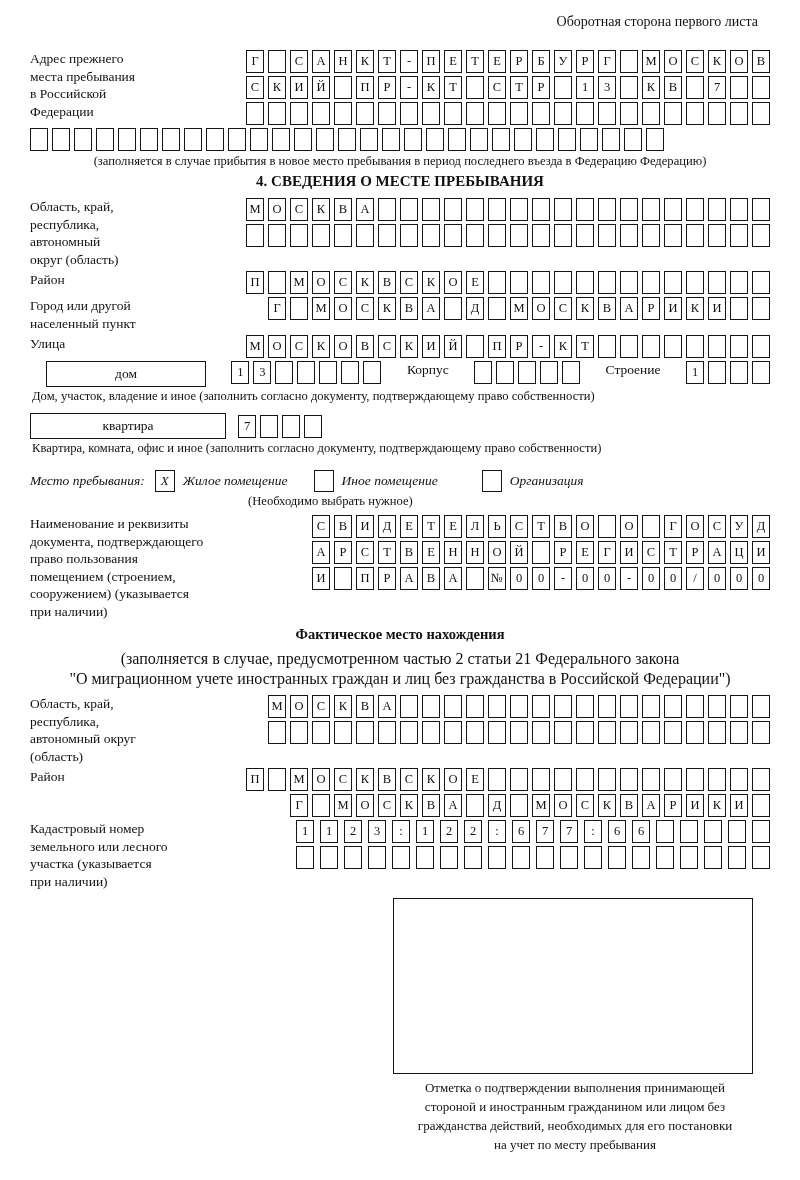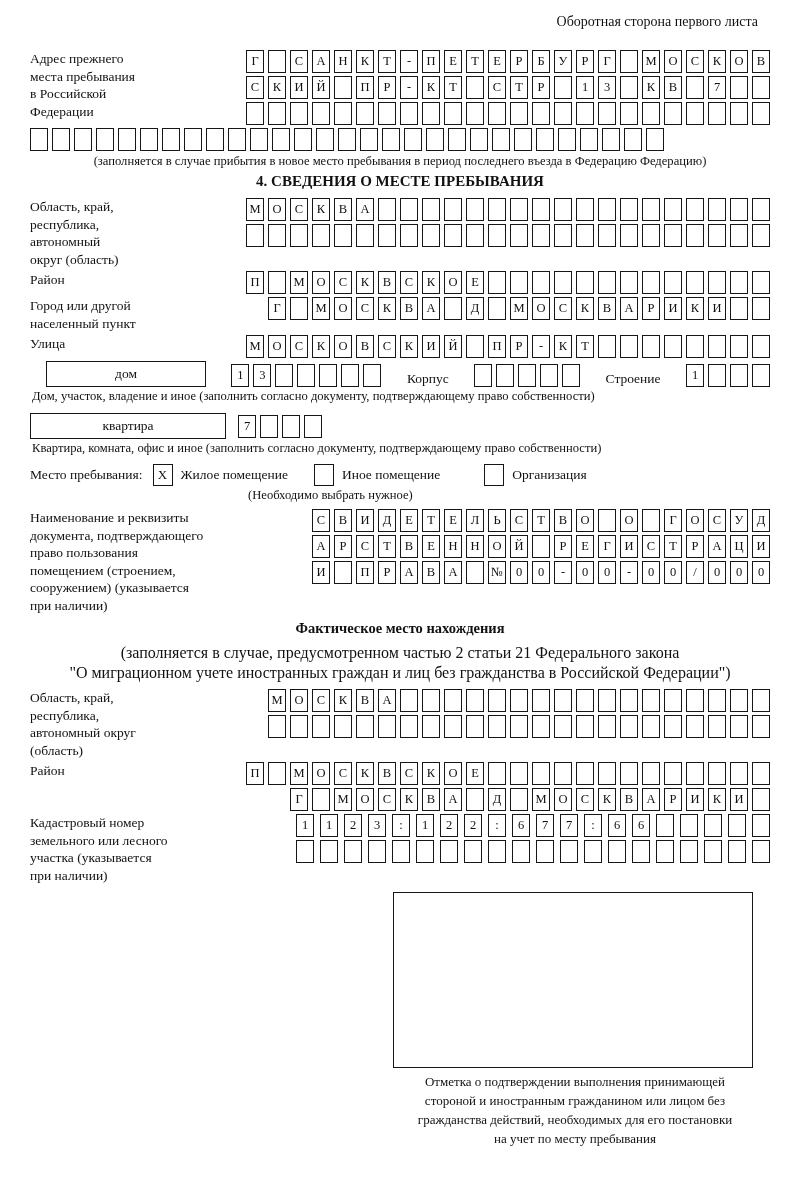--- a/index.html
+++ b/index.html
@@ -21,30 +21,30 @@
   .cbox {
     width:18px; height:23px; border:1.6px solid #161616; flex:0 0 auto;
     display:inline-flex; align-items:center; justify-content:center;
     font-size:12.5px; line-height:1;
   }
   .note { font-size:12.6px; text-align:center; margin:1px 0 4px 0; }
   .note-left { font-size:12.6px; text-align:left; margin:2px 0 6px 2px; }
   .h2 { font-size:15px; font-weight:bold; text-align:center; margin:4px 0 8px 0; }
   .h3 { font-size:14.5px; font-weight:bold; text-align:center; margin:6px 0 6px 0; }
 
-  .domrow { display:flex; align-items:flex-end; justify-content:space-between; margin-bottom:2px;padding-left:16px; }
+  .domrow { display:flex; align-items:flex-start; justify-content:space-between; margin-bottom:2px;padding-left:16px; }
   .rectlabel {
     border:1.6px solid #161616; height:26px; display:flex;
     align-items:center; justify-content:center; font-size:13.5px;
   }
   .rect-dom { width:160px; }
   .rect-kv { width:196px; }
   .kvrow { display:flex; align-items:center; gap:12px; margin-bottom:2px;margin-top:9px; }
 
-  .mestorow { display:flex; align-items:center; margin:8px 0 2px 0; font-size:13.5px; }
+  .mestorow { display:flex; align-items:center; margin:14px 0 2px 0; font-size:13.5px;font-style:italic; }
   .chk {
     width:20px; height:22px; border:1.6px solid #161616;
     display:inline-flex; align-items:center; justify-content:center;
     font-size:13px; flex:0 0 auto;
   }
   .mestorow .optlbl { margin:0 0 0 8px;text-align:right; }
   .mestorow .sp { width:26px; }
   .need-note { font-size:12.6px; margin:0 0 6px 218px; }
 
   .centered-note { font-size:16px; text-align:center; white-space:pre-line; line-height:20px; margin-bottom:6px; }

